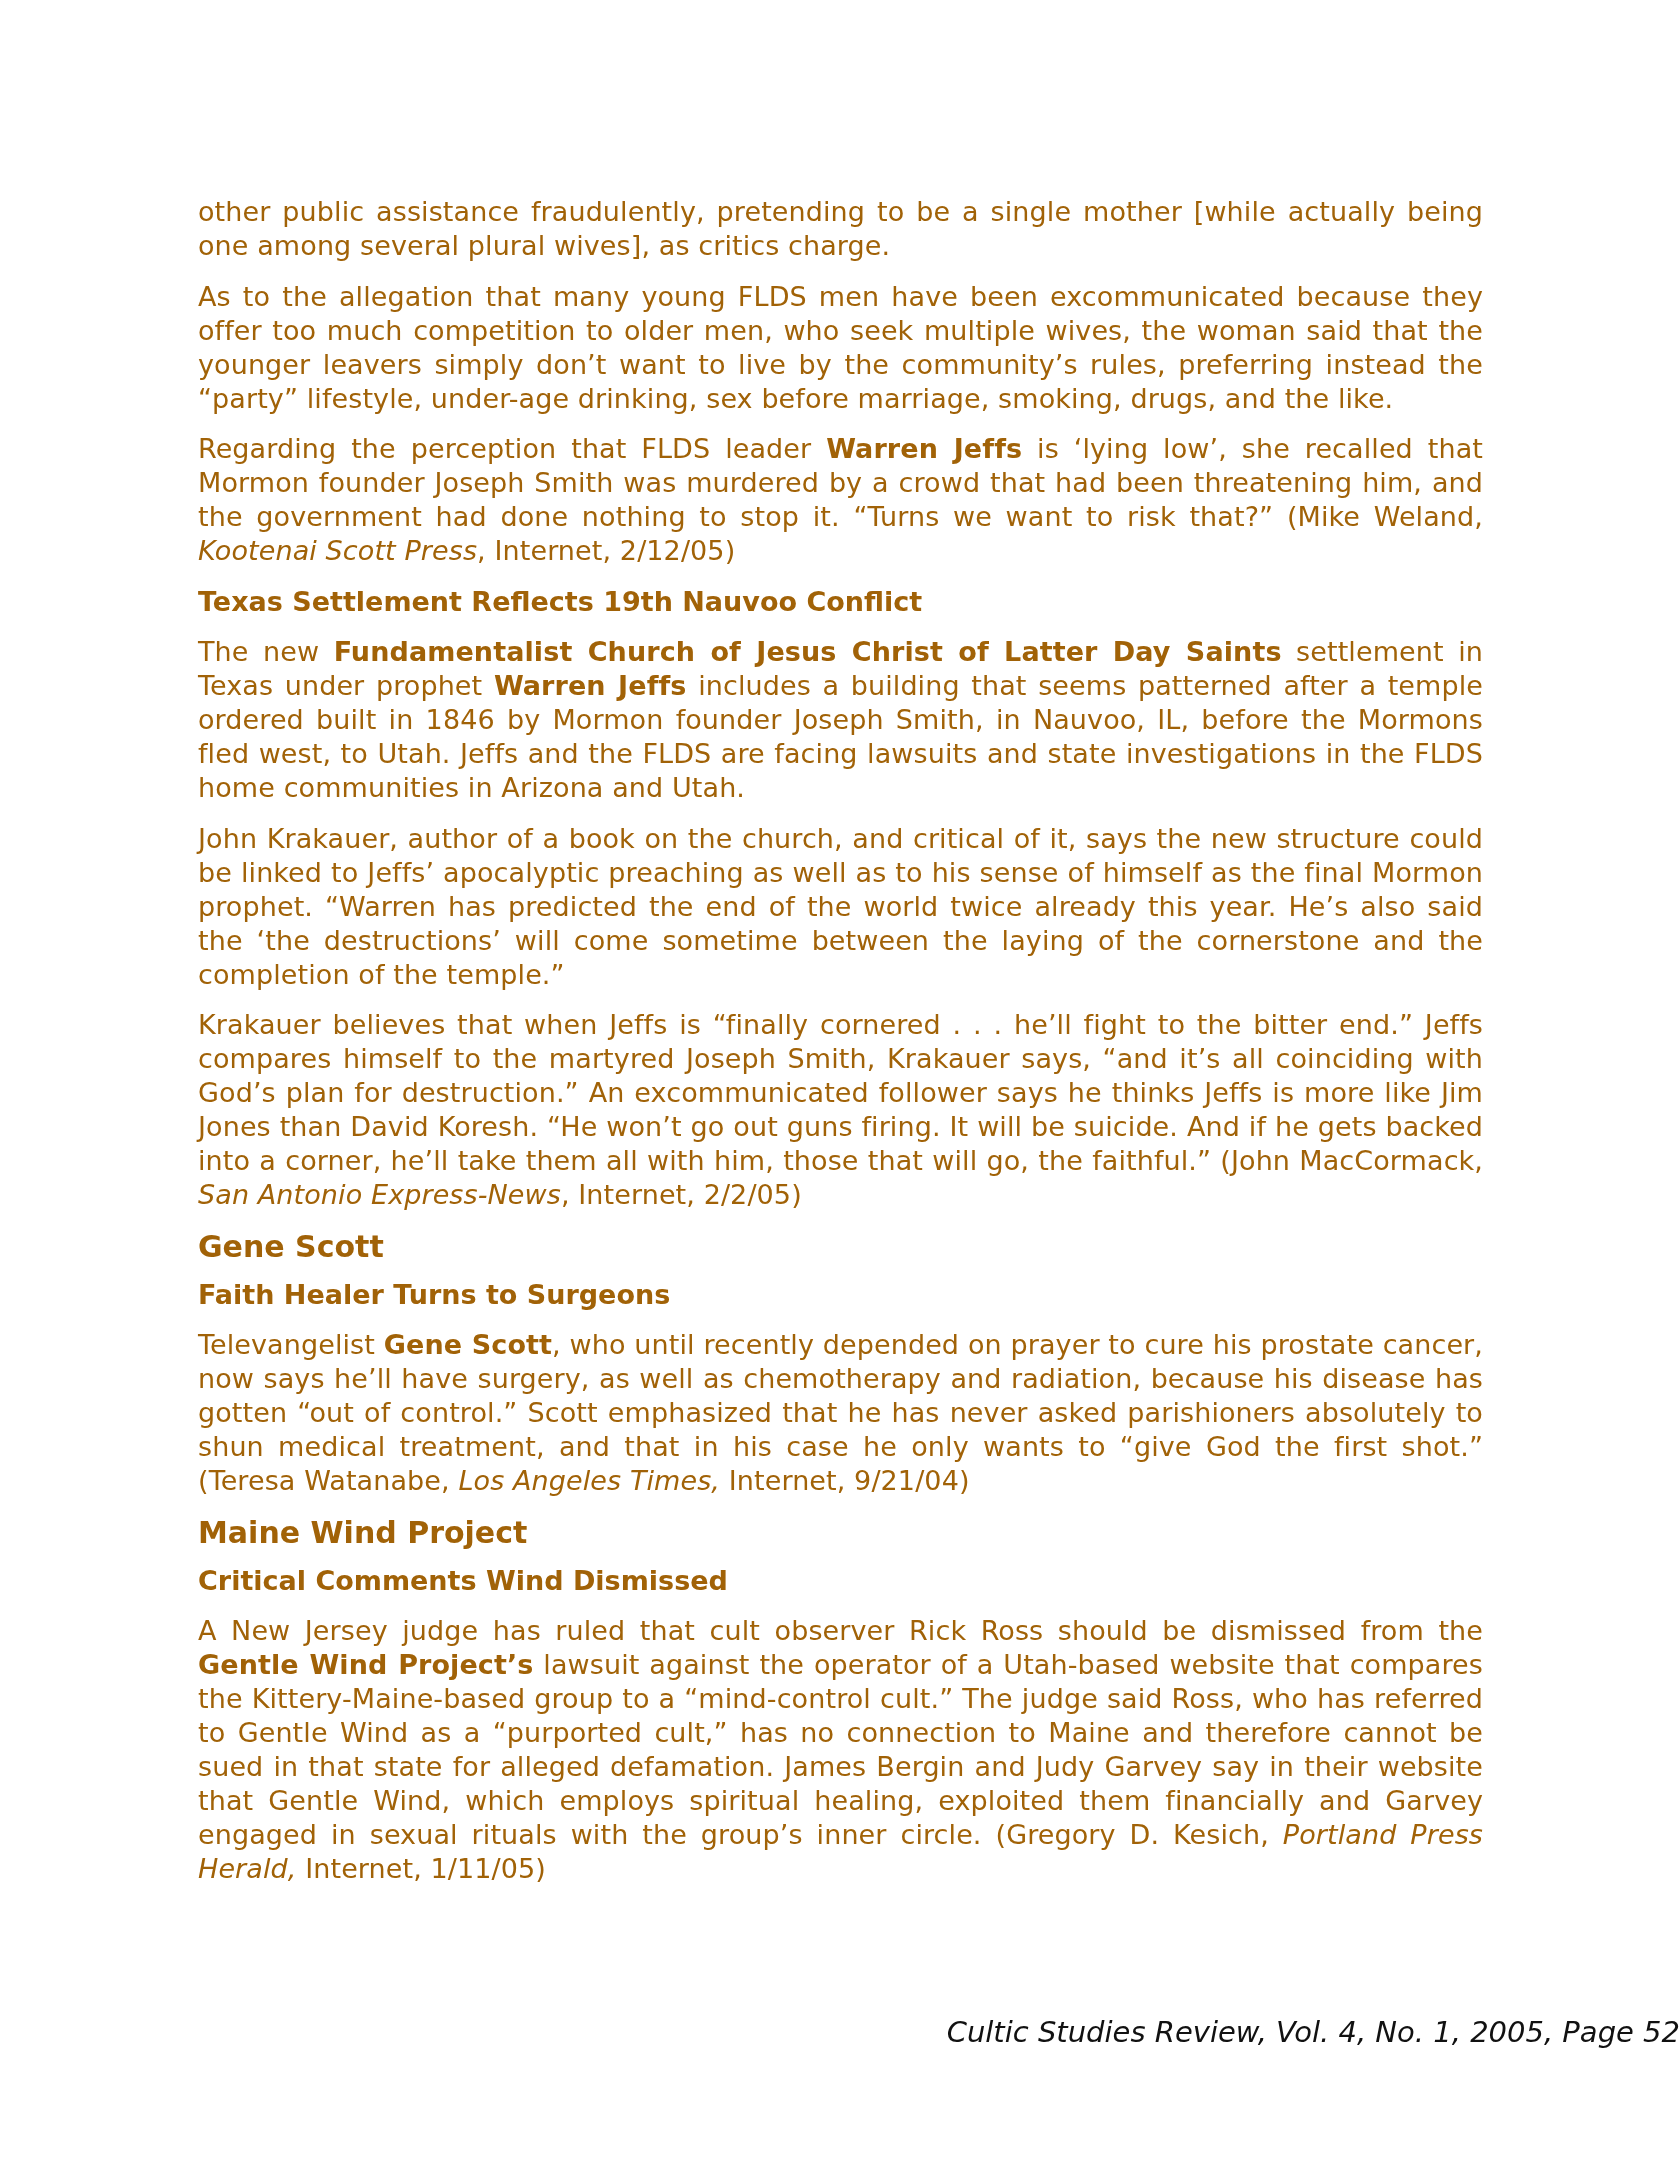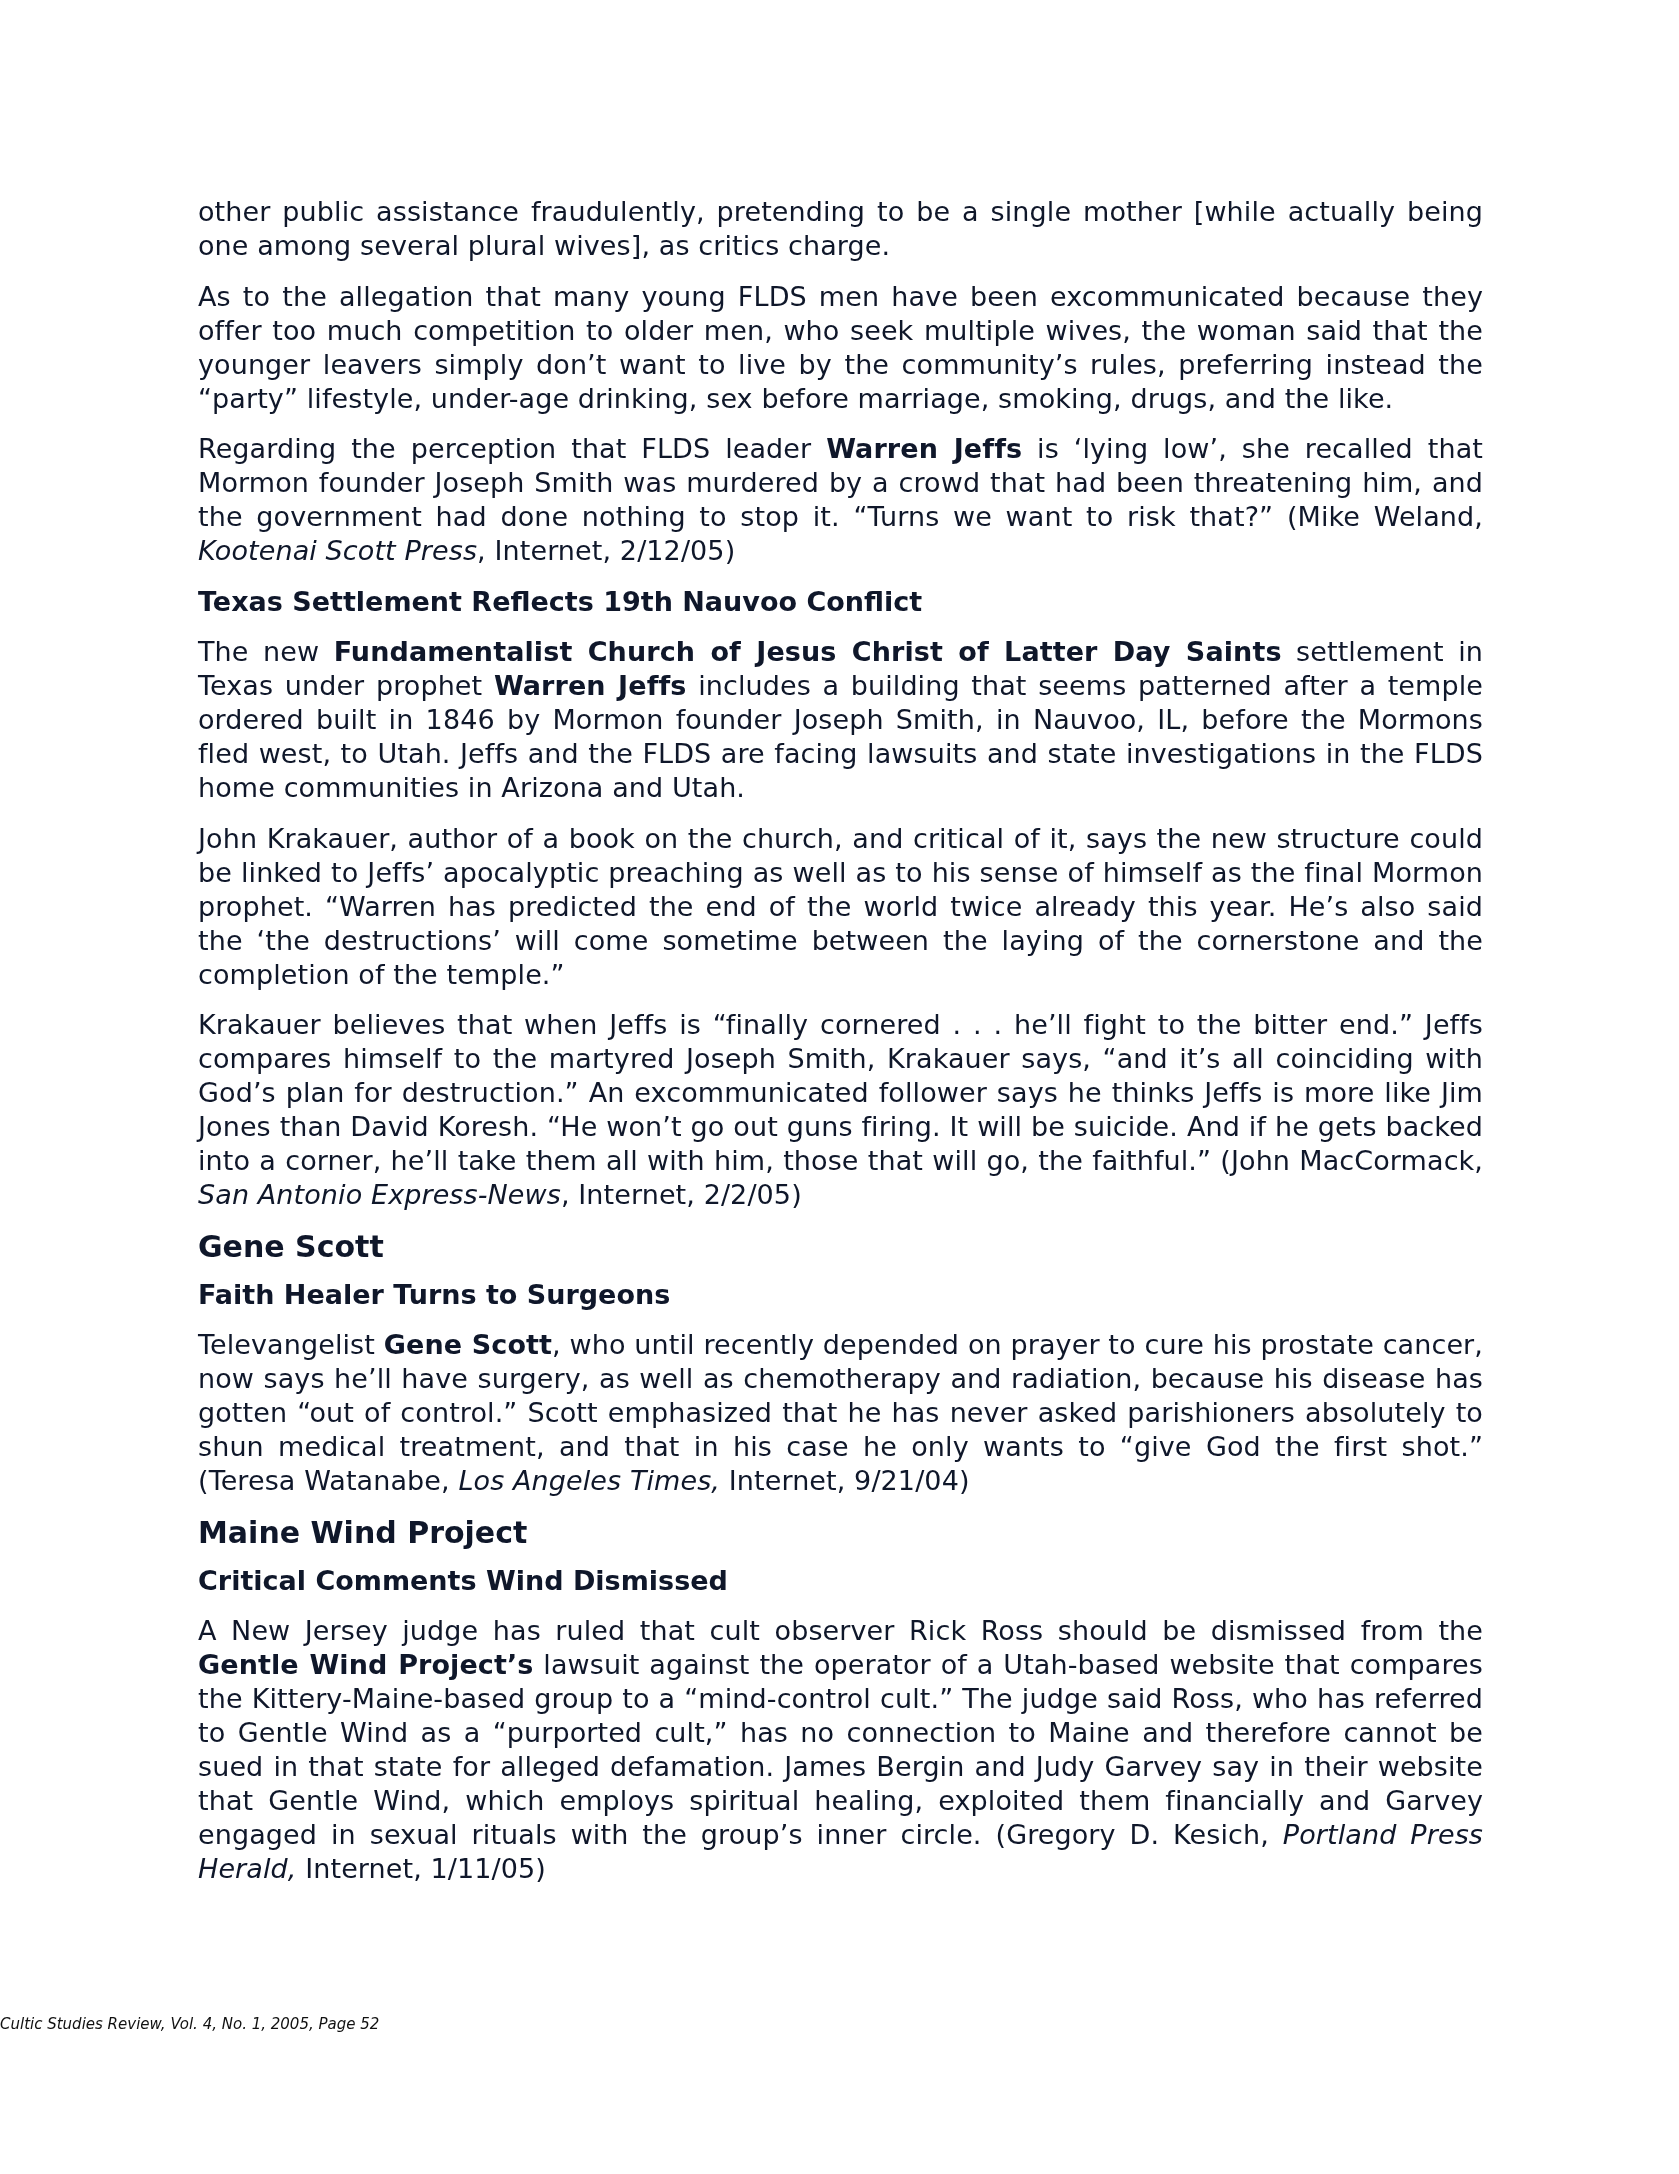--- a/index.html
+++ b/index.html
@@ -3,21 +3,21 @@
 <meta charset="utf-8">
 <style>
   html, body { margin: 0; padding: 0; background: #ffffff; }
   body { width: 1680px; height: 2174px; position: relative; overflow: hidden; }
   .page {
     position: absolute;
     left: 198px;
     top: 195px;
     width: 1285px;
     font-family: "DejaVu Sans", sans-serif;
-    color: #0f172a;
+    color: #a16207;
     font-size: 27px;
     line-height: 34px;
   }
   p {
     margin: 0 0 16.5px 0;
     text-align: justify;
     letter-spacing: 0.1px;
   }
   .subhead {
     font-weight: bold;
@@ -28,26 +28,26 @@
   .section-head {
     font-weight: bold;
     font-size: 30px;
     line-height: 36px;
     margin: 0 0 13px 0;
   }
   b { font-weight: bold; }
   i { font-style: italic; }
   .footer {
     position: absolute;
-    left: 0; right: 8px;
+    left: 0; right: 0;
     top: 2015px;
-    text-align: left;
+    text-align: right;
     font-family: "DejaVu Sans", sans-serif;
     font-style: italic;
-    font-size: 15px;
+    font-size: 29px;
     color: #111111;
   }
 </style>
 </head>
 <body>
 
 <div class="page">
 
   <p><span>other public assistance fraudulently, pretending to be a single mother [while actually being one among several plural wives], as critics charge.</span></p>
 

